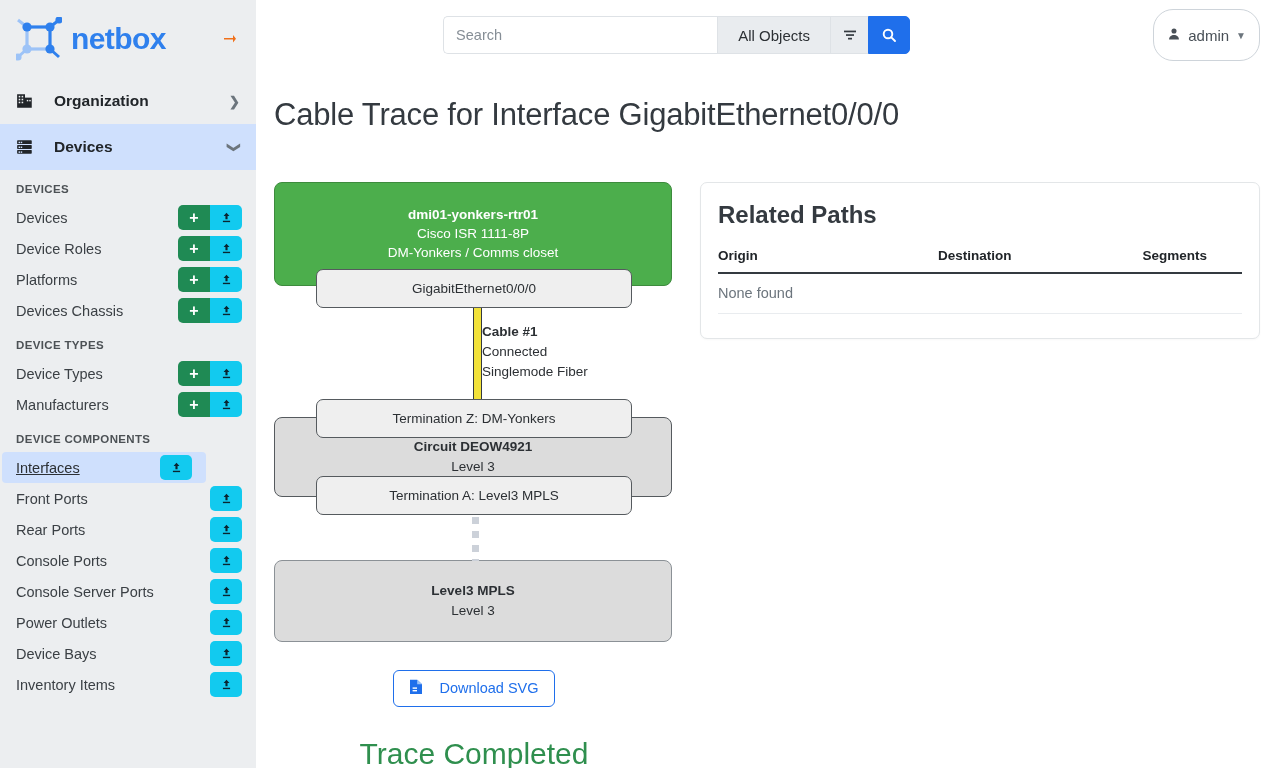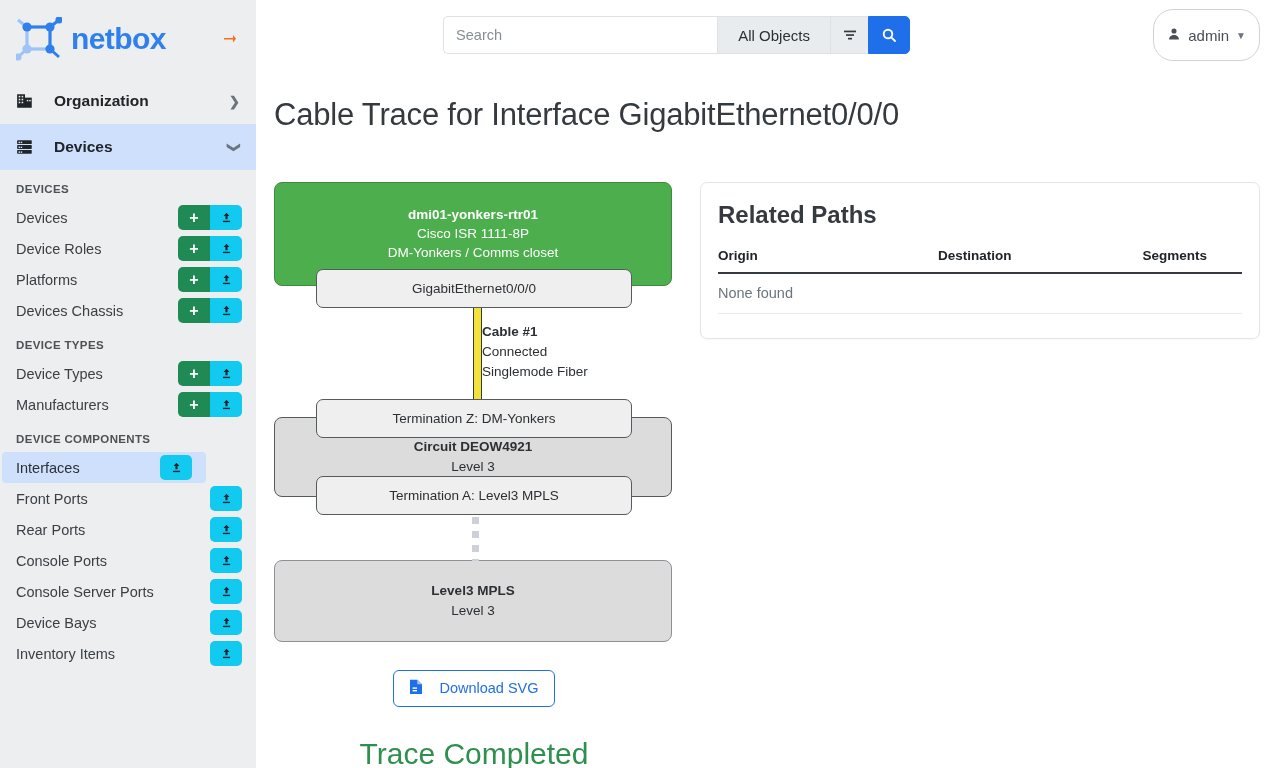--- a/index.html
+++ b/index.html
@@ -58,21 +58,21 @@
     margin: 0 0 0 0;
     padding: 0 16px 0 16px;
     position: relative;
   }
   .nav-row .nlabel {
     font-size: 14.5px; color: #3b4045;
     flex: 1; white-space: nowrap;
     cursor: pointer;
   }
   .nav-row.sel { background: #cfe0fd; border-radius: 4px; margin: 0 50px 0 2px; padding-left: 14px; }
-  .nav-row.sel .nlabel { color: #2c3034; }
+  .nav-row.sel .nlabel { color: #2c3034; text-decoration: underline; }
   .btn-pair { display: flex; position: absolute; right: 14px; top: 3px; }
   .mini-btn {
     width: 32px; height: 25px;
     display: flex; align-items: center; justify-content: center;
     color: #ffffff; border: none; cursor: pointer;
     padding: 0;
   }
   .mini-add { background: #1f8a54; border-radius: 5px 0 0 5px; font-size: 16px; font-weight: 700; line-height: 1; }
   .mini-imp { background: #12caef; border-radius: 0 5px 5px 0; }
   .mini-imp.solo { border-radius: 5px; }
@@ -456,20 +456,31 @@
       <span class="btn-pair">
         <button class="mini-btn mini-imp solo">
           <svg width="13" height="13" viewBox="0 0 16 16" fill="#0a2530">
               <path d="M8 2l3.6 4.2H9.3v4H6.7v-4H4.4z"></path>
               <rect x="3.6" y="12" width="8.8" height="1.7"></rect>
             </svg>
         </button>
       </span>
     </div>
     <div class="nav-row">
+      <span class="nlabel">Power Outlets</span>
+      <span class="btn-pair">
+        <button class="mini-btn mini-imp solo">
+          <svg width="13" height="13" viewBox="0 0 16 16" fill="#0a2530">
+              <path d="M8 2l3.6 4.2H9.3v4H6.7v-4H4.4z"></path>
+              <rect x="3.6" y="12" width="8.8" height="1.7"></rect>
+            </svg>
+        </button>
+      </span>
+    </div>
+    <div class="nav-row">
       <span class="nlabel">Device Bays</span>
       <span class="btn-pair">
         <button class="mini-btn mini-imp solo">
           <svg width="13" height="13" viewBox="0 0 16 16" fill="#0a2530">
               <path d="M8 2l3.6 4.2H9.3v4H6.7v-4H4.4z"></path>
               <rect x="3.6" y="12" width="8.8" height="1.7"></rect>
             </svg>
         </button>
       </span>
     </div>

